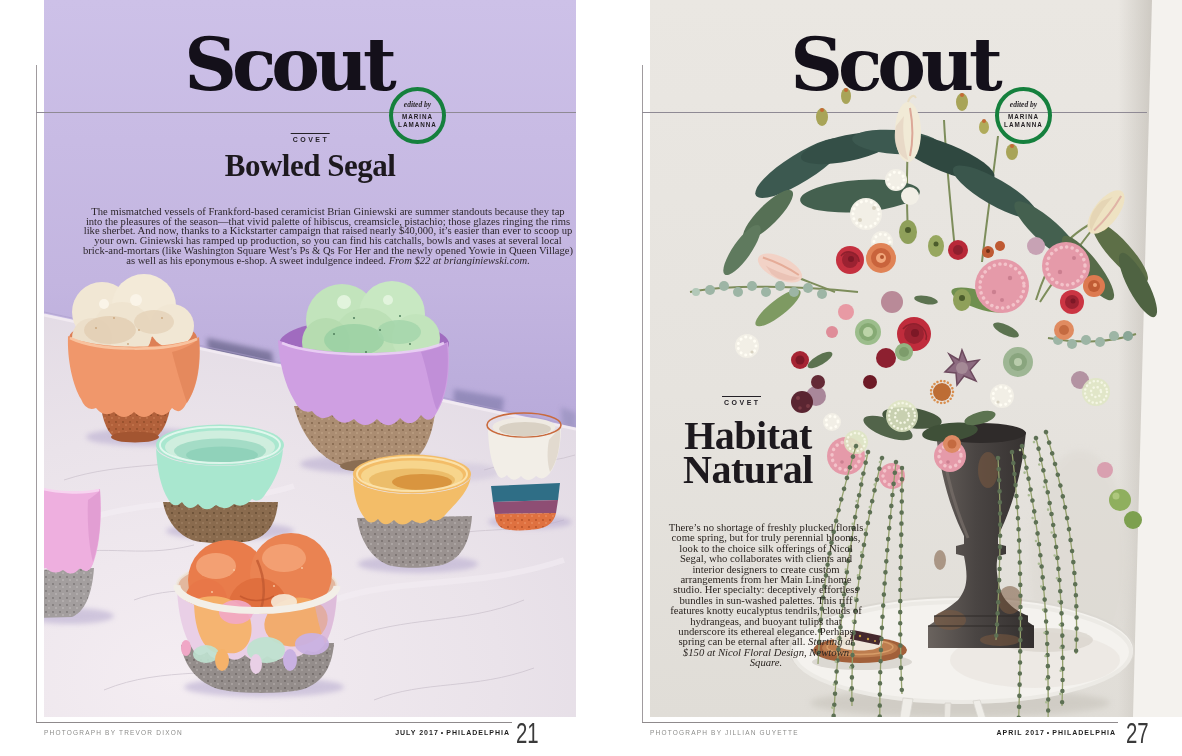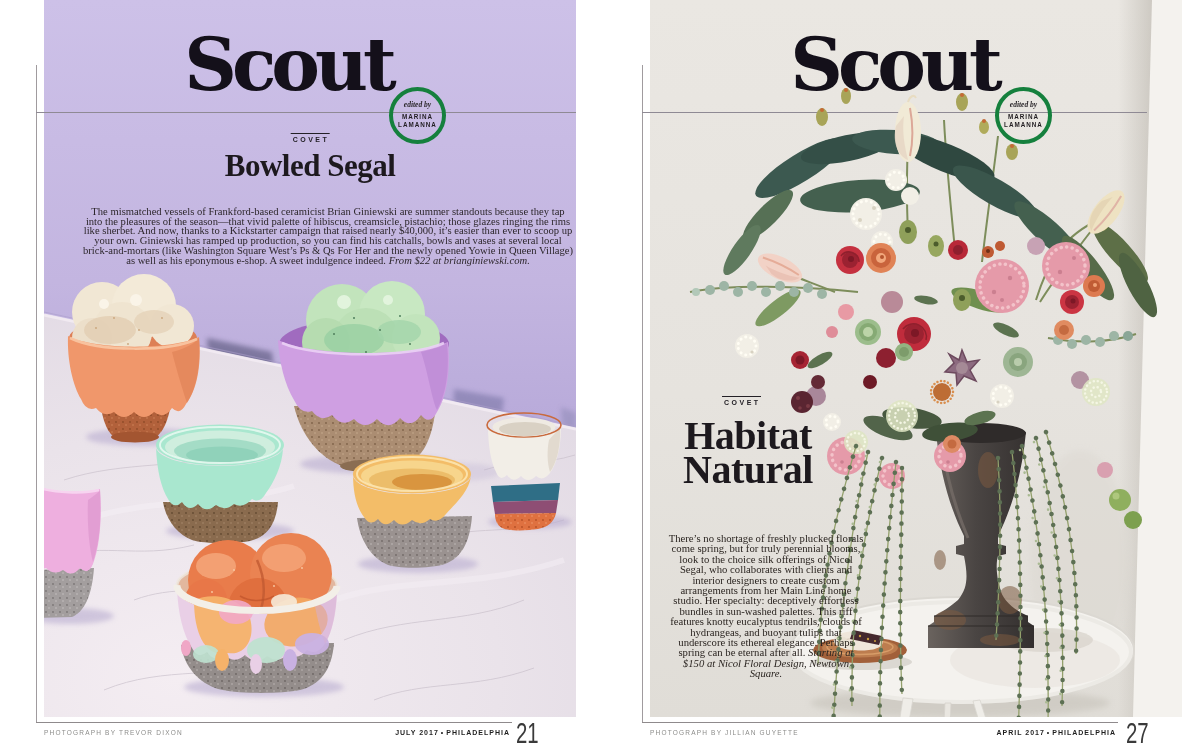--- a/index.html
+++ b/index.html
@@ -36,21 +36,21 @@
   .headline{position:absolute;margin:0;font-family:"Liberation Serif",serif;font-weight:bold;
             color:#1d191e;z-index:3;text-align:center;}
   .page-left .headline{top:148px;left:0;width:100%;font-size:31px;letter-spacing:-0.5px;}
   .page-right .headline{top:419px;left:0;width:196px;font-size:40px;line-height:34px;letter-spacing:-0.5px;}
   .headline span{display:block;}
   
   .body{position:absolute;margin:18px;text-align:center;color:#2d272c;z-index:3;
         font-family:"Liberation Serif",serif;}
   .page-left .body{top:189px;left:50%;transform:translateX(-50%);width:492px;
                    font-size:10.6px;line-height:9.7px;}
-  .page-right .body{top:515px;left:0;width:196px;font-size:10.7px;line-height:10.4px;color:#2b2521;}
+  .page-right .body{top:504px;left:0;width:196px;font-size:10.7px;line-height:10.4px;color:#2b2521;}
   .body em{font-style:italic;}
   
   .credit{position:absolute;top:729px;left:0;font-family:"Liberation Sans",sans-serif;
           font-size:6.5px;letter-spacing:1.2px;color:#8c8c8a;z-index:3;}
   .issueline{position:absolute;top:729px;left:0;width:466px;text-align:right;
              font-family:"Liberation Sans",sans-serif;font-weight:bold;font-size:7px;
              letter-spacing:1px;color:#1f1f1f;z-index:3;}
   .issueline .dot{margin:0 2px;}
   .pagenum{position:absolute;top:719px;font-family:"Liberation Sans",sans-serif;font-weight:400;
            font-size:30px;line-height:28px;color:#3a3a3a;transform:scaleX(0.68);

